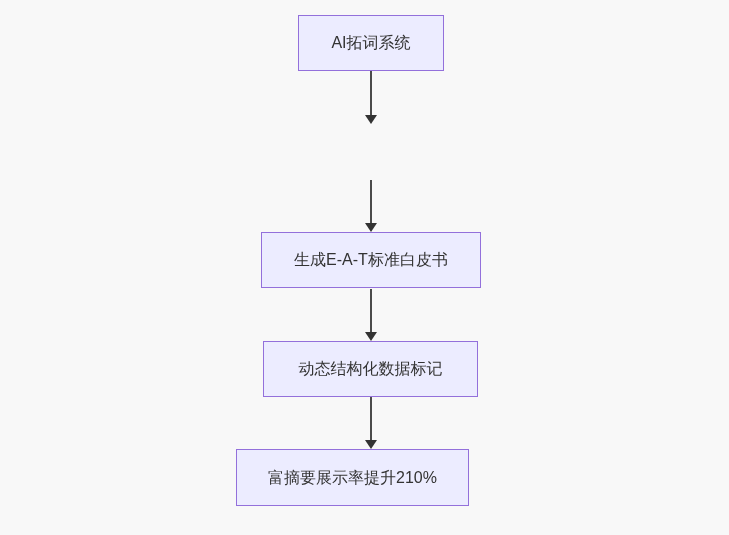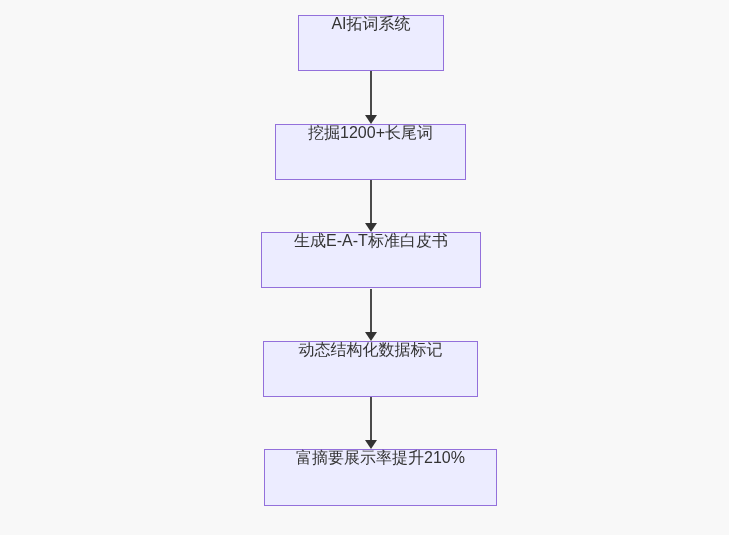--- a/index.html
+++ b/index.html
@@ -17,30 +17,30 @@
   }
   .node {
     position: absolute;
     box-sizing: border-box;
     background: #ECECFF;
     border: 1.5px solid #9370DB;
     color: #333333;
     font-size: 16px;
     line-height: 1;
     display: flex;
-    align-items: flex-start;
+    align-items: center;
     justify-content: center;
     text-align: center;
     white-space: nowrap;
   }
   .node-1 { left: 298px; top: 15px;  width: 146px; height: 56px; }
   .node-2 { left: 275px; top: 124px; width: 191px; height: 56px; }
   .node-3 { left: 261px; top: 232px; width: 220px; height: 56px; }
   .node-4 { left: 263px; top: 341px; width: 215px; height: 56px; }
-  .node-5 { left: 264px; top: 449px; width: 233px; height: 57px; }
+  .node-5 { left: 236px; top: 449px; width: 233px; height: 57px; }
   .edge {
     position: absolute;
     left: 364px;
     width: 13px;
   }
   .edge-1 { top: 71px;  height: 53px; }
   .edge-2 { top: 180px; height: 52px; }
   .edge-3 { top: 289px; height: 52px; }
   .edge-4 { top: 397px; height: 52px; }
   .edge-line {
@@ -71,23 +71,20 @@
 
   <div class="node node-1">
     <span>AI拓词系统</span>
   </div>
 
   <div class="edge edge-1">
     <div class="edge-line"></div>
     <div class="edge-head"></div>
   </div>
 
-  <div class="node node-2">
-    <span>挖掘1200+长尾词</span>
-  </div>
 
   <div class="edge edge-2">
     <div class="edge-line"></div>
     <div class="edge-head"></div>
   </div>
 
   <div class="node node-3">
     <span>生成E-A-T标准白皮书</span>
   </div>
 

